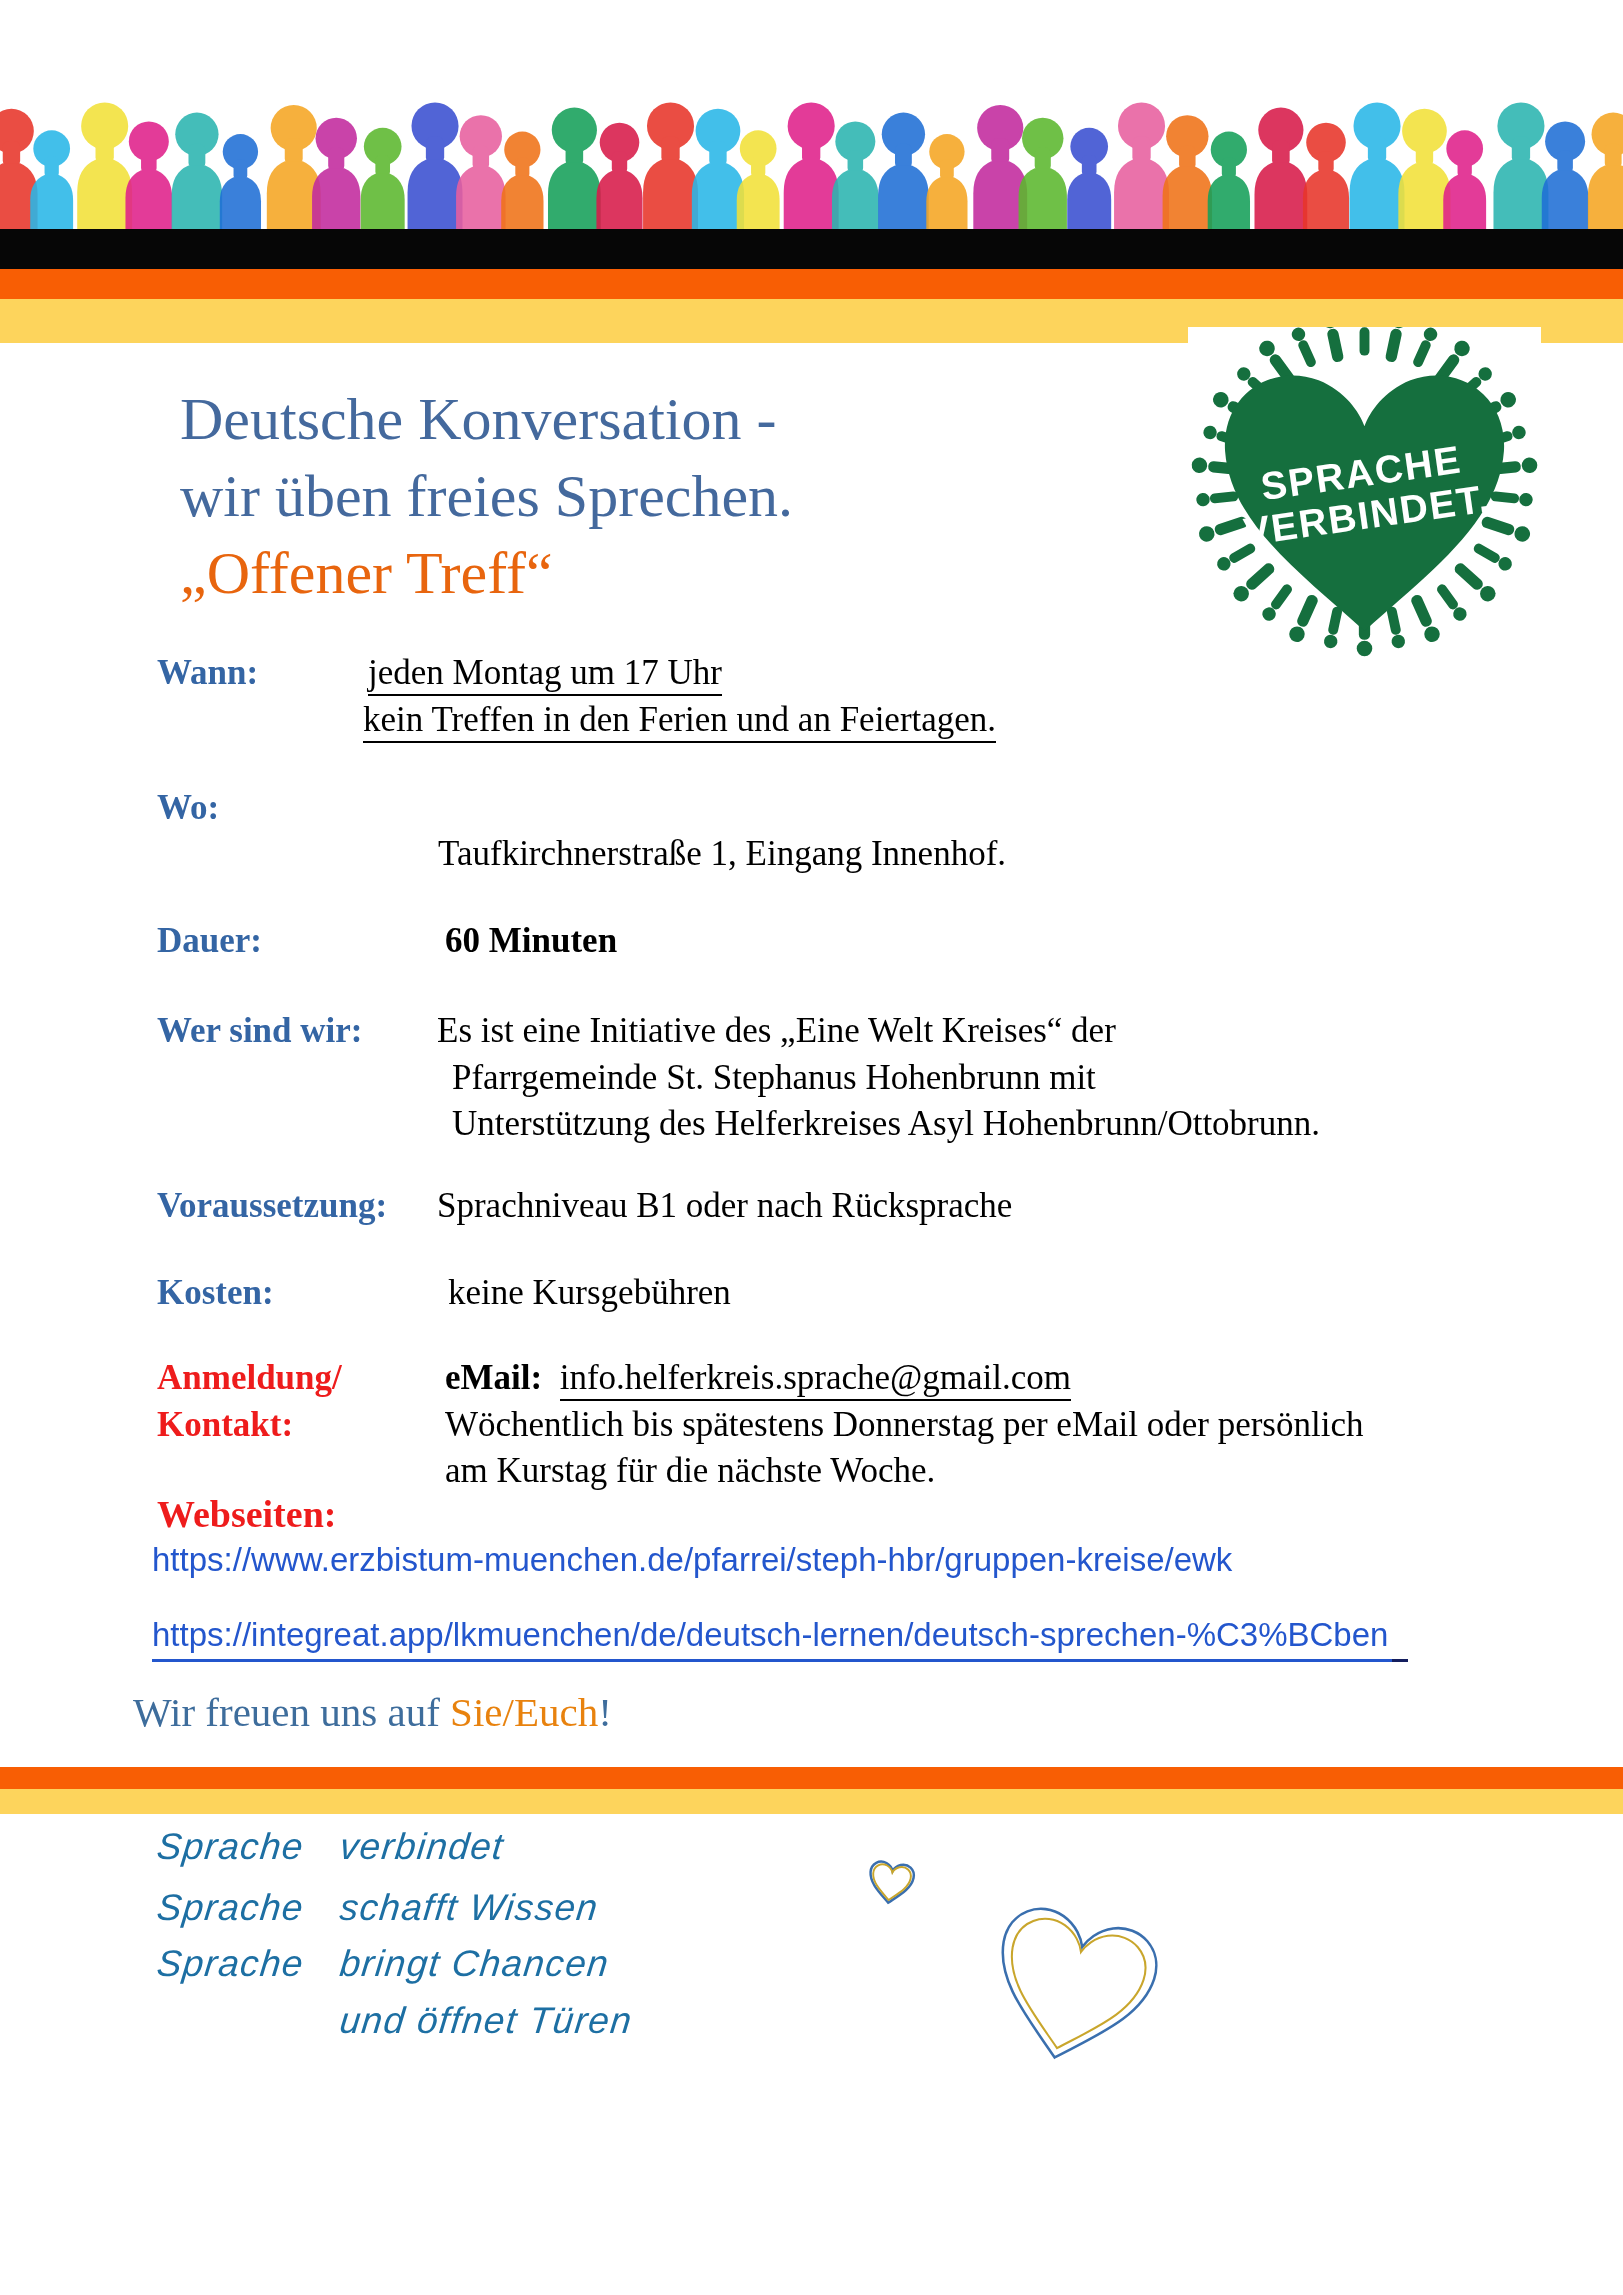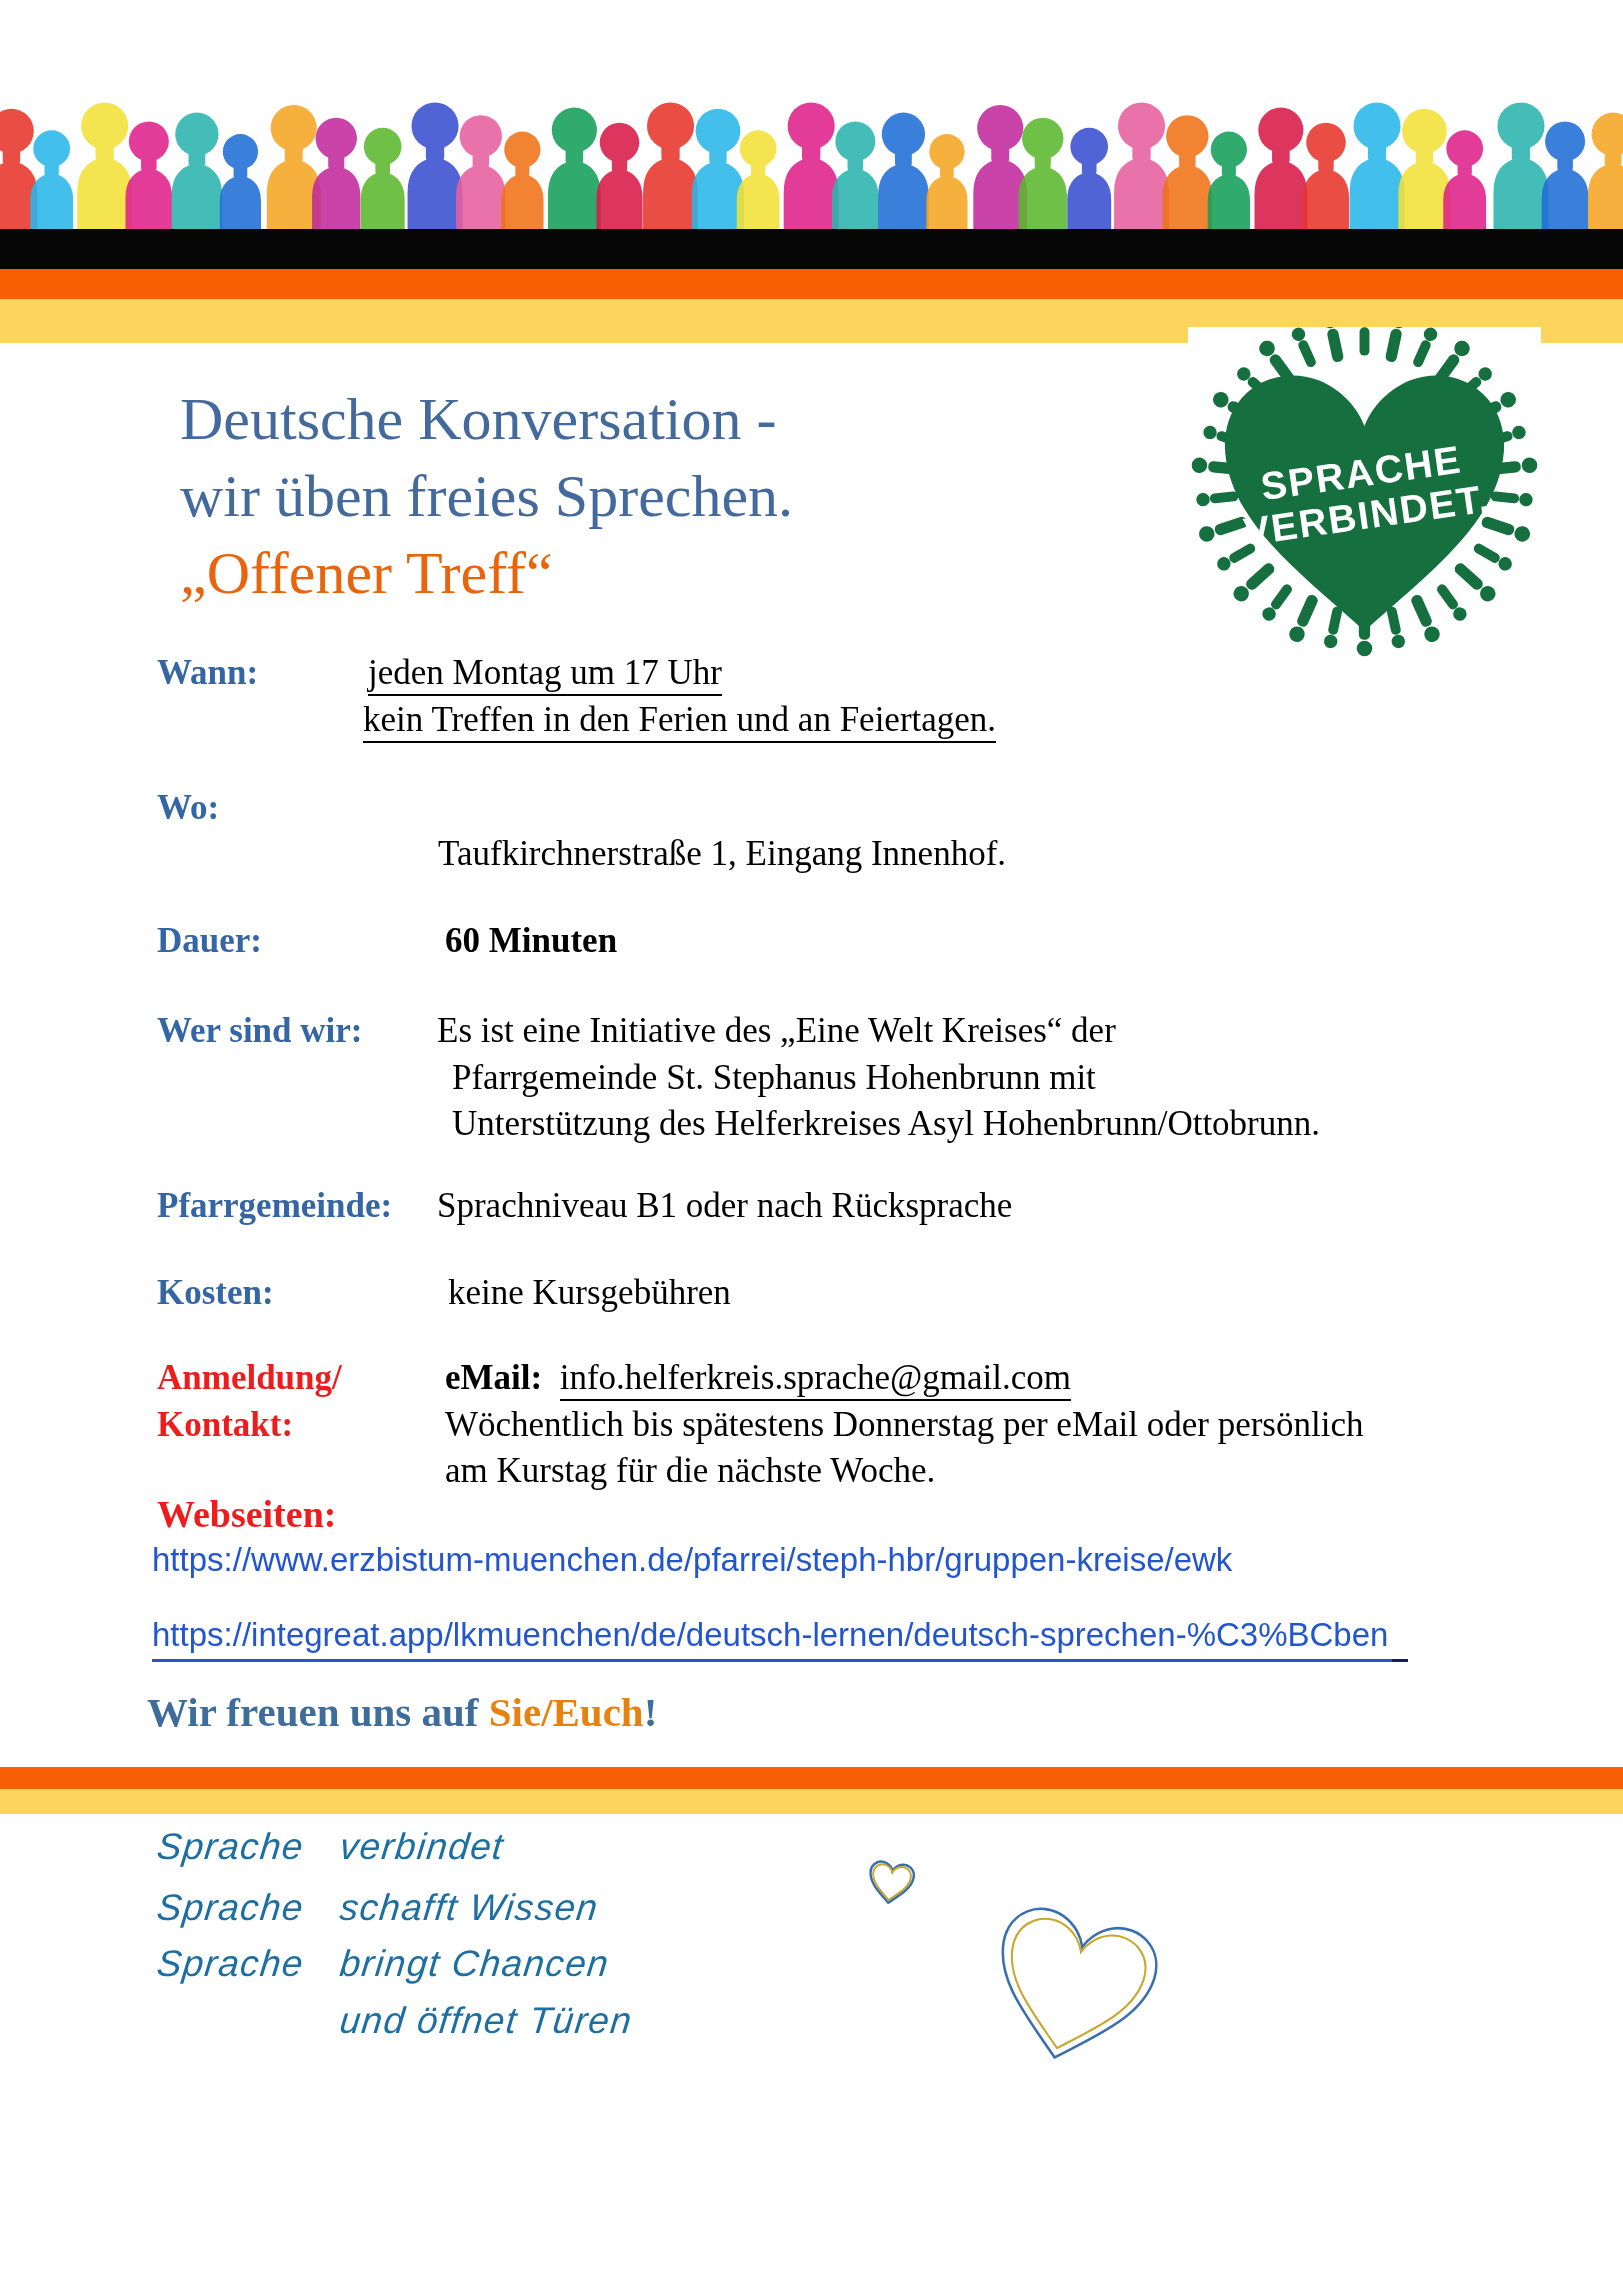--- a/index.html
+++ b/index.html
@@ -35,21 +35,21 @@
 
   
   .weblink{position:absolute;left:152px;font-family:"Liberation Sans", sans-serif;
            font-size:33px;color:var(--link-blue);white-space:nowrap;margin-top:8px;}
   .weblink.underlined{border-bottom:3.3px solid var(--link-blue);padding-bottom:5.2px;padding-right:18.3px;
            position:absolute;}
   .weblink.underlined::after{content:'';position:absolute;right:-1.3px;bottom:-3.3px;width:15.7px;height:3.3px;
            background:#141e5e;}
 
   
-  .closing{position:absolute;left:147px;font-size:41px;font-weight:bold;white-space:nowrap;}
+  .closing{position:absolute;left:133px;font-size:41px;font-weight:normal;white-space:nowrap;}
   .closing .c-blue{color:var(--closing-blue);}
   .closing .c-orange{color:var(--closing-orange);}
 
   
   .slogan{position:absolute;font-family:"Liberation Sans", sans-serif;font-style:italic;
           font-size:37px;color:var(--slogan-blue);letter-spacing:1.3px;white-space:nowrap;
           transform:skewX(-6deg);}
 
   
   #logo-box{position:absolute;left:1188px;top:327px;width:353px;height:376px;background:#fff;}
@@ -175,21 +175,21 @@
   <div class="val" style="top:831px;left:438px">Taufkirchnerstraße 1, Eingang Innenhof.</div>
 
   <div class="lbl" style="top:918px">Dauer:</div>
   <div class="val bold" style="top:918px;left:445px">60 Minuten</div>
 
   <div class="lbl" style="top:1008px">Wer sind wir:</div>
   <div class="val" style="top:1008px;left:437px">Es ist eine Initiative des „Eine Welt Kreises“ der</div>
   <div class="val" style="top:1055px;left:452px">Pfarrgemeinde St. Stephanus Hohenbrunn mit</div>
   <div class="val" style="top:1101px;left:452px">Unterstützung des Helferkreises Asyl Hohenbrunn/Ottobrunn.</div>
 
-  <div class="lbl" style="top:1183px">Pfarrgemeinde:</div>
+  <div class="lbl" style="top:1183px">Voraussetzung:</div>
   <div class="val" style="top:1183px;left:437px">Sprachniveau B1 oder nach Rücksprache</div>
 
   <div class="lbl" style="top:1270px">Kosten:</div>
   <div class="val" style="top:1270px;left:448px">keine Kursgebühren</div>
 
   <div class="lbl red" style="top:1355px">Anmeldung/</div>
   <div class="lbl red" style="top:1402px">Kontakt:</div>
   <div class="val" style="top:1355px;left:445px">
     <span class="bold">eMail:</span>
     <span>&nbsp;</span><span class="u">info.helferkreis.sprache@gmail.com</span>

